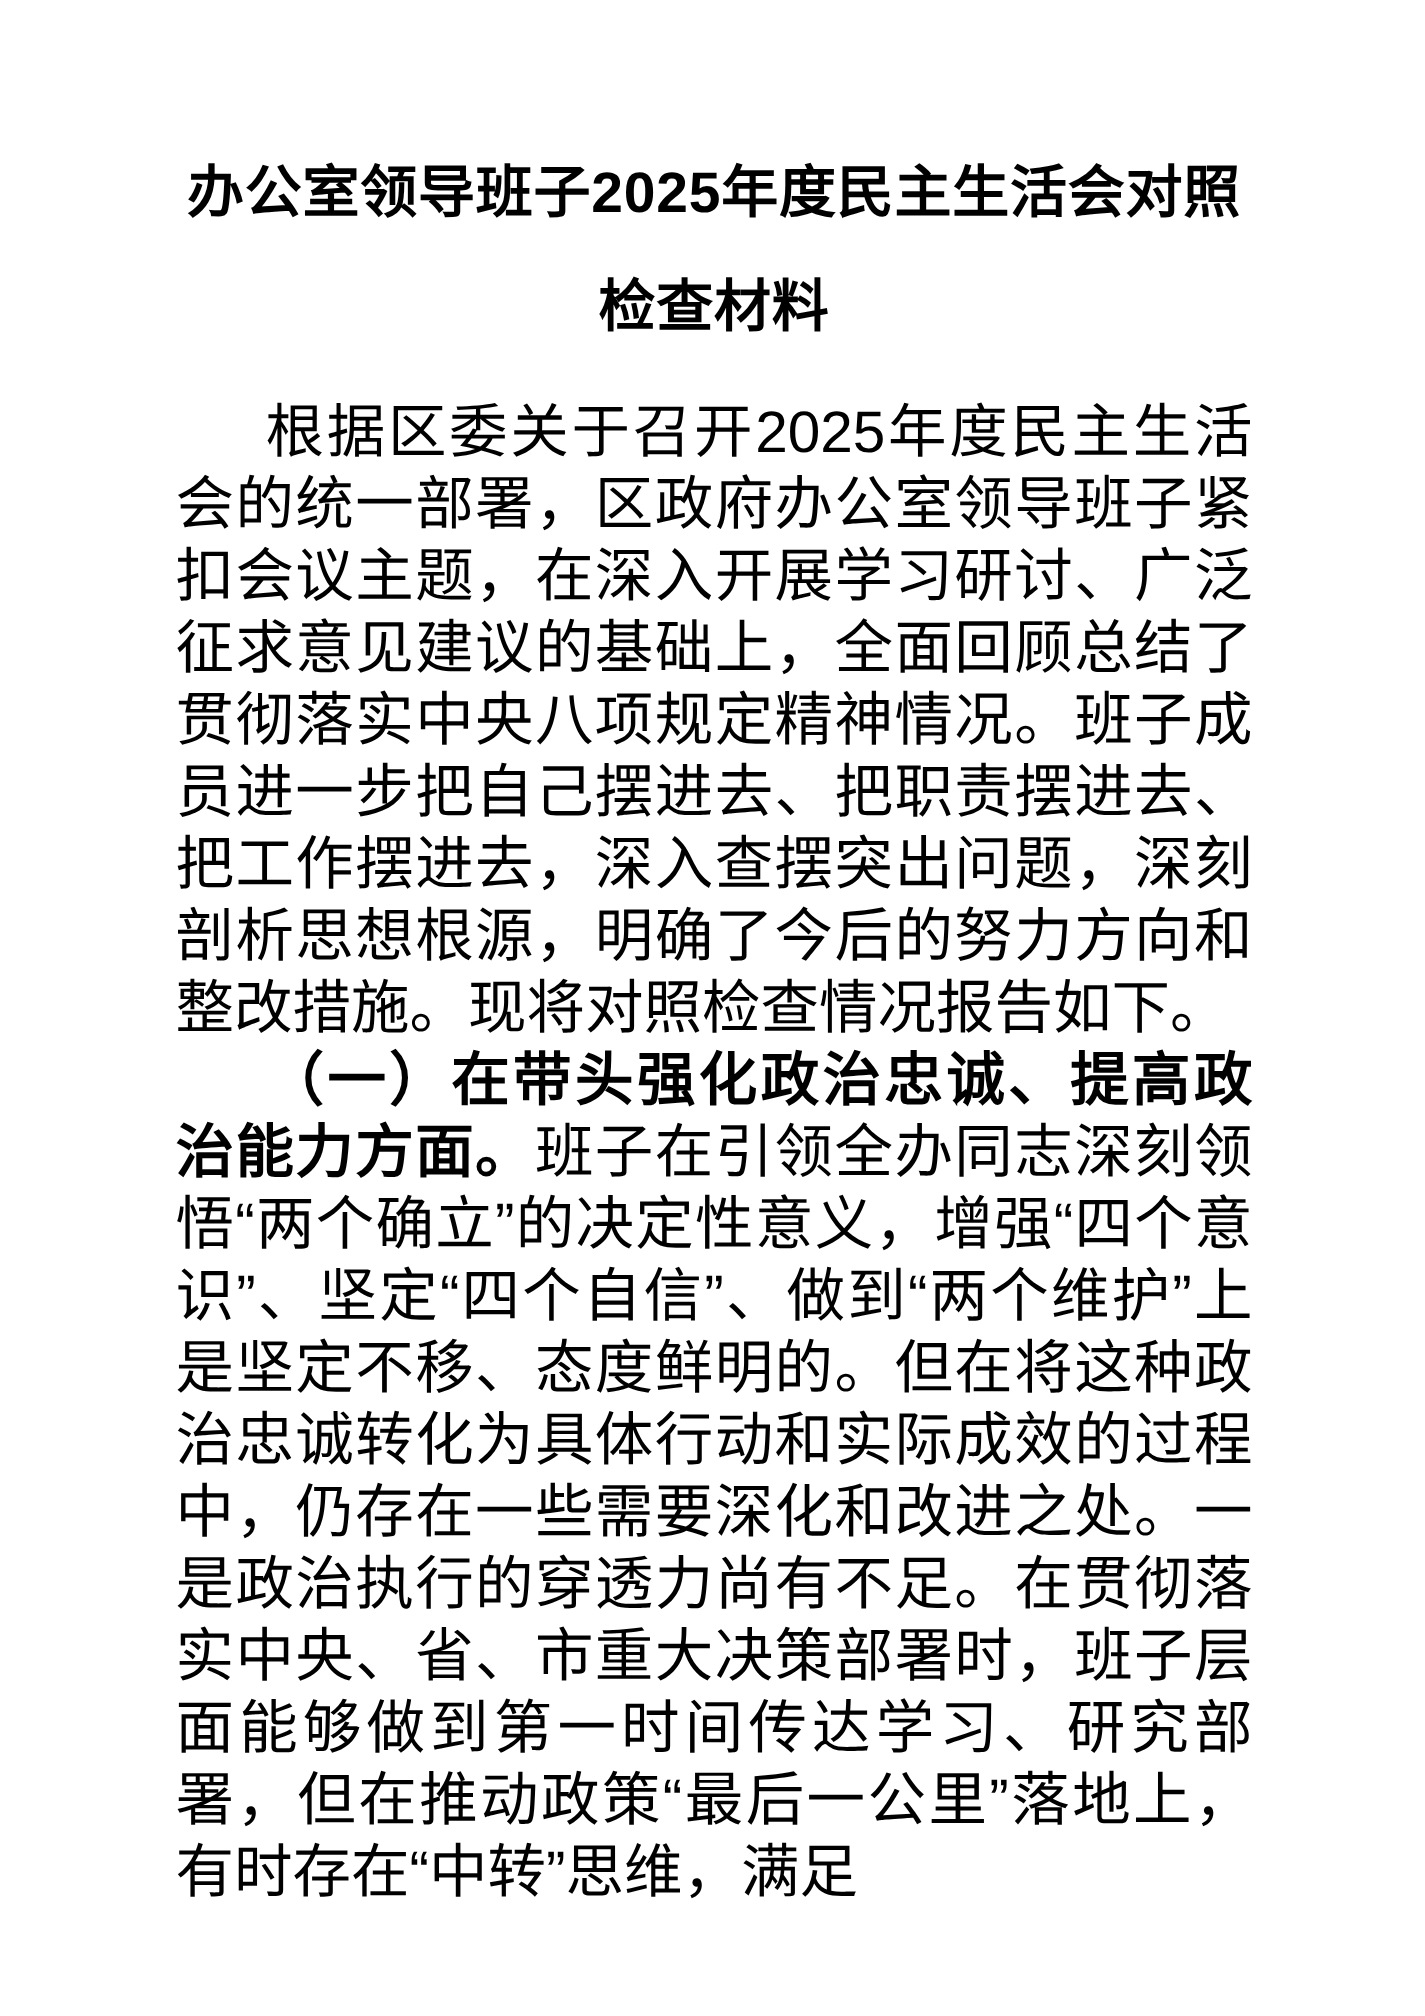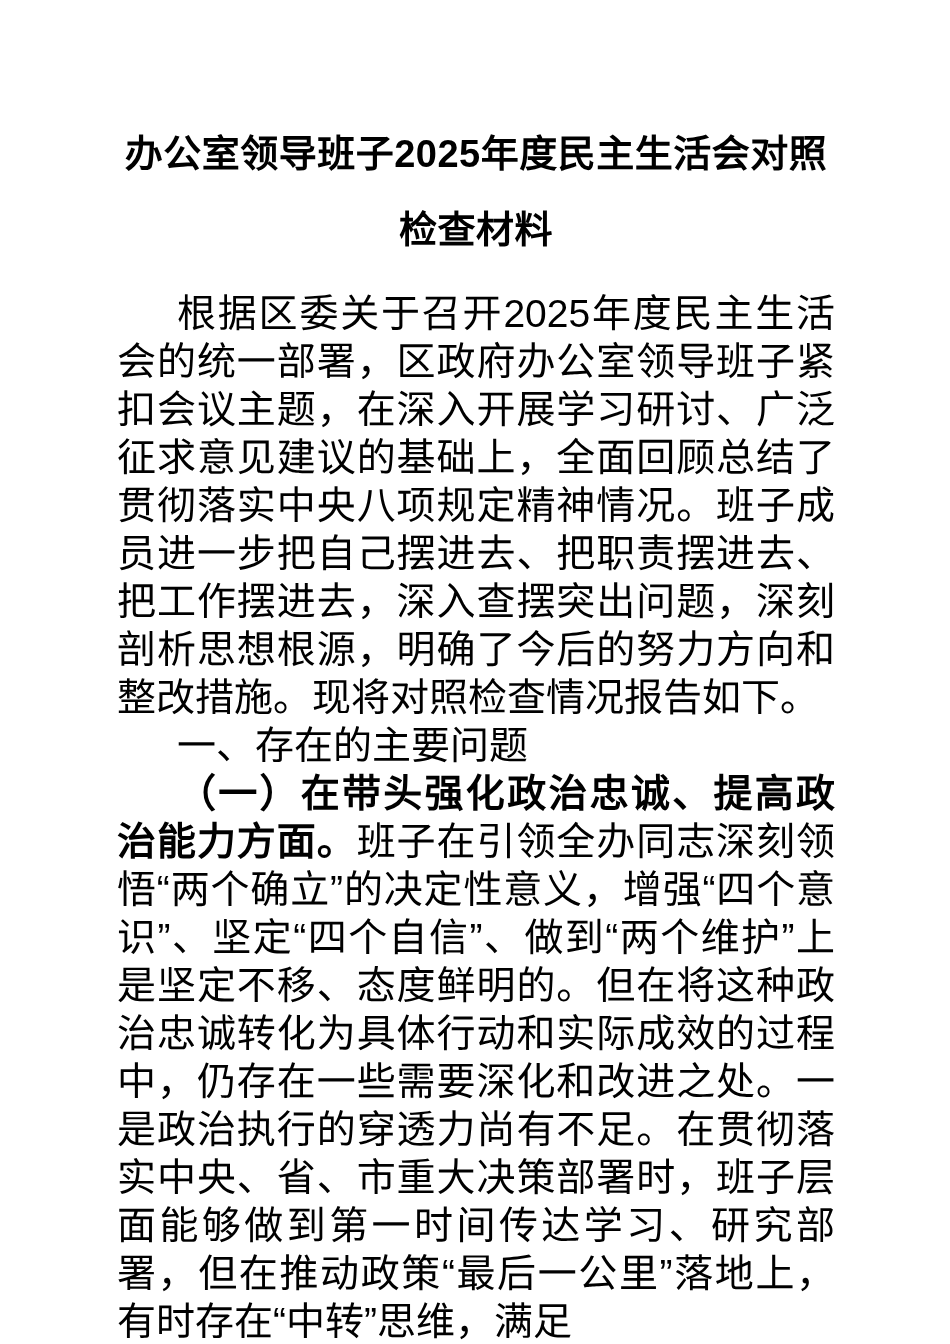--- a/index.html
+++ b/index.html
@@ -25,21 +25,21 @@
   .content {
     position: absolute;
     left: 117px;
     top: 0;
     width: 718px;
   }
 
   
   .doc-title {
     margin: 0;
-    padding-top: 116px;
+    padding-top: 91px;
     font-size: 38px;
     line-height: 76px;
     font-weight: 700;
     text-align: center;
     letter-spacing: 0.5px;
     word-break: break-all;
   }
 
   
   .para {
@@ -76,18 +76,17 @@
 </head>
 <body>
 
 <div class="page">
   <div class="content">
 
     <h1 class="doc-title">办公室领导班子2025年度民主生活会对照检查材料</h1>
 
     <p class="para indent para-first">根据区委关于召开2025年度民主生活会的统一部署，区政府办公室领导班子紧扣会议主题，在深入开展学习研讨、广泛征求意见建议的基础上，全面回顾总结了贯彻落实中央八项规定精神情况。班子成员进一步把自己摆进去、把职责摆进去、把工作摆进去，深入查摆突出问题，深刻剖析思想根源，明确了今后的努力方向和整改措施。现将对照检查情况报告如下。</p>
 
-    <p class="para indent para-spaced">一、存在的主要问题</p>
 
     <p class="para indent para-spaced"><span class="bold-lead">（一）在带头强化政治忠诚、提高政治能力方面。</span><span class="normal-run">班子在引领全办同志深刻领悟“两个确立”的决定性意义，增强“四个意识”、坚定“四个自信”、做到“两个维护”上是坚定不移、态度鲜明的。但在将这种政治忠诚转化为具体行动和实际成效的过程中，仍存在一些需要深化和改进之处。一是政治执行的穿透力尚有不足。在贯彻落实中央、省、市重大决策部署时，班子层面能够做到第一时间传达学习、研究部署，但在推动政策“最后一公里”落地上，有时存在“中转”思维，满足</span></p>
 
   </div>
 </div>
 
 </body></html>

